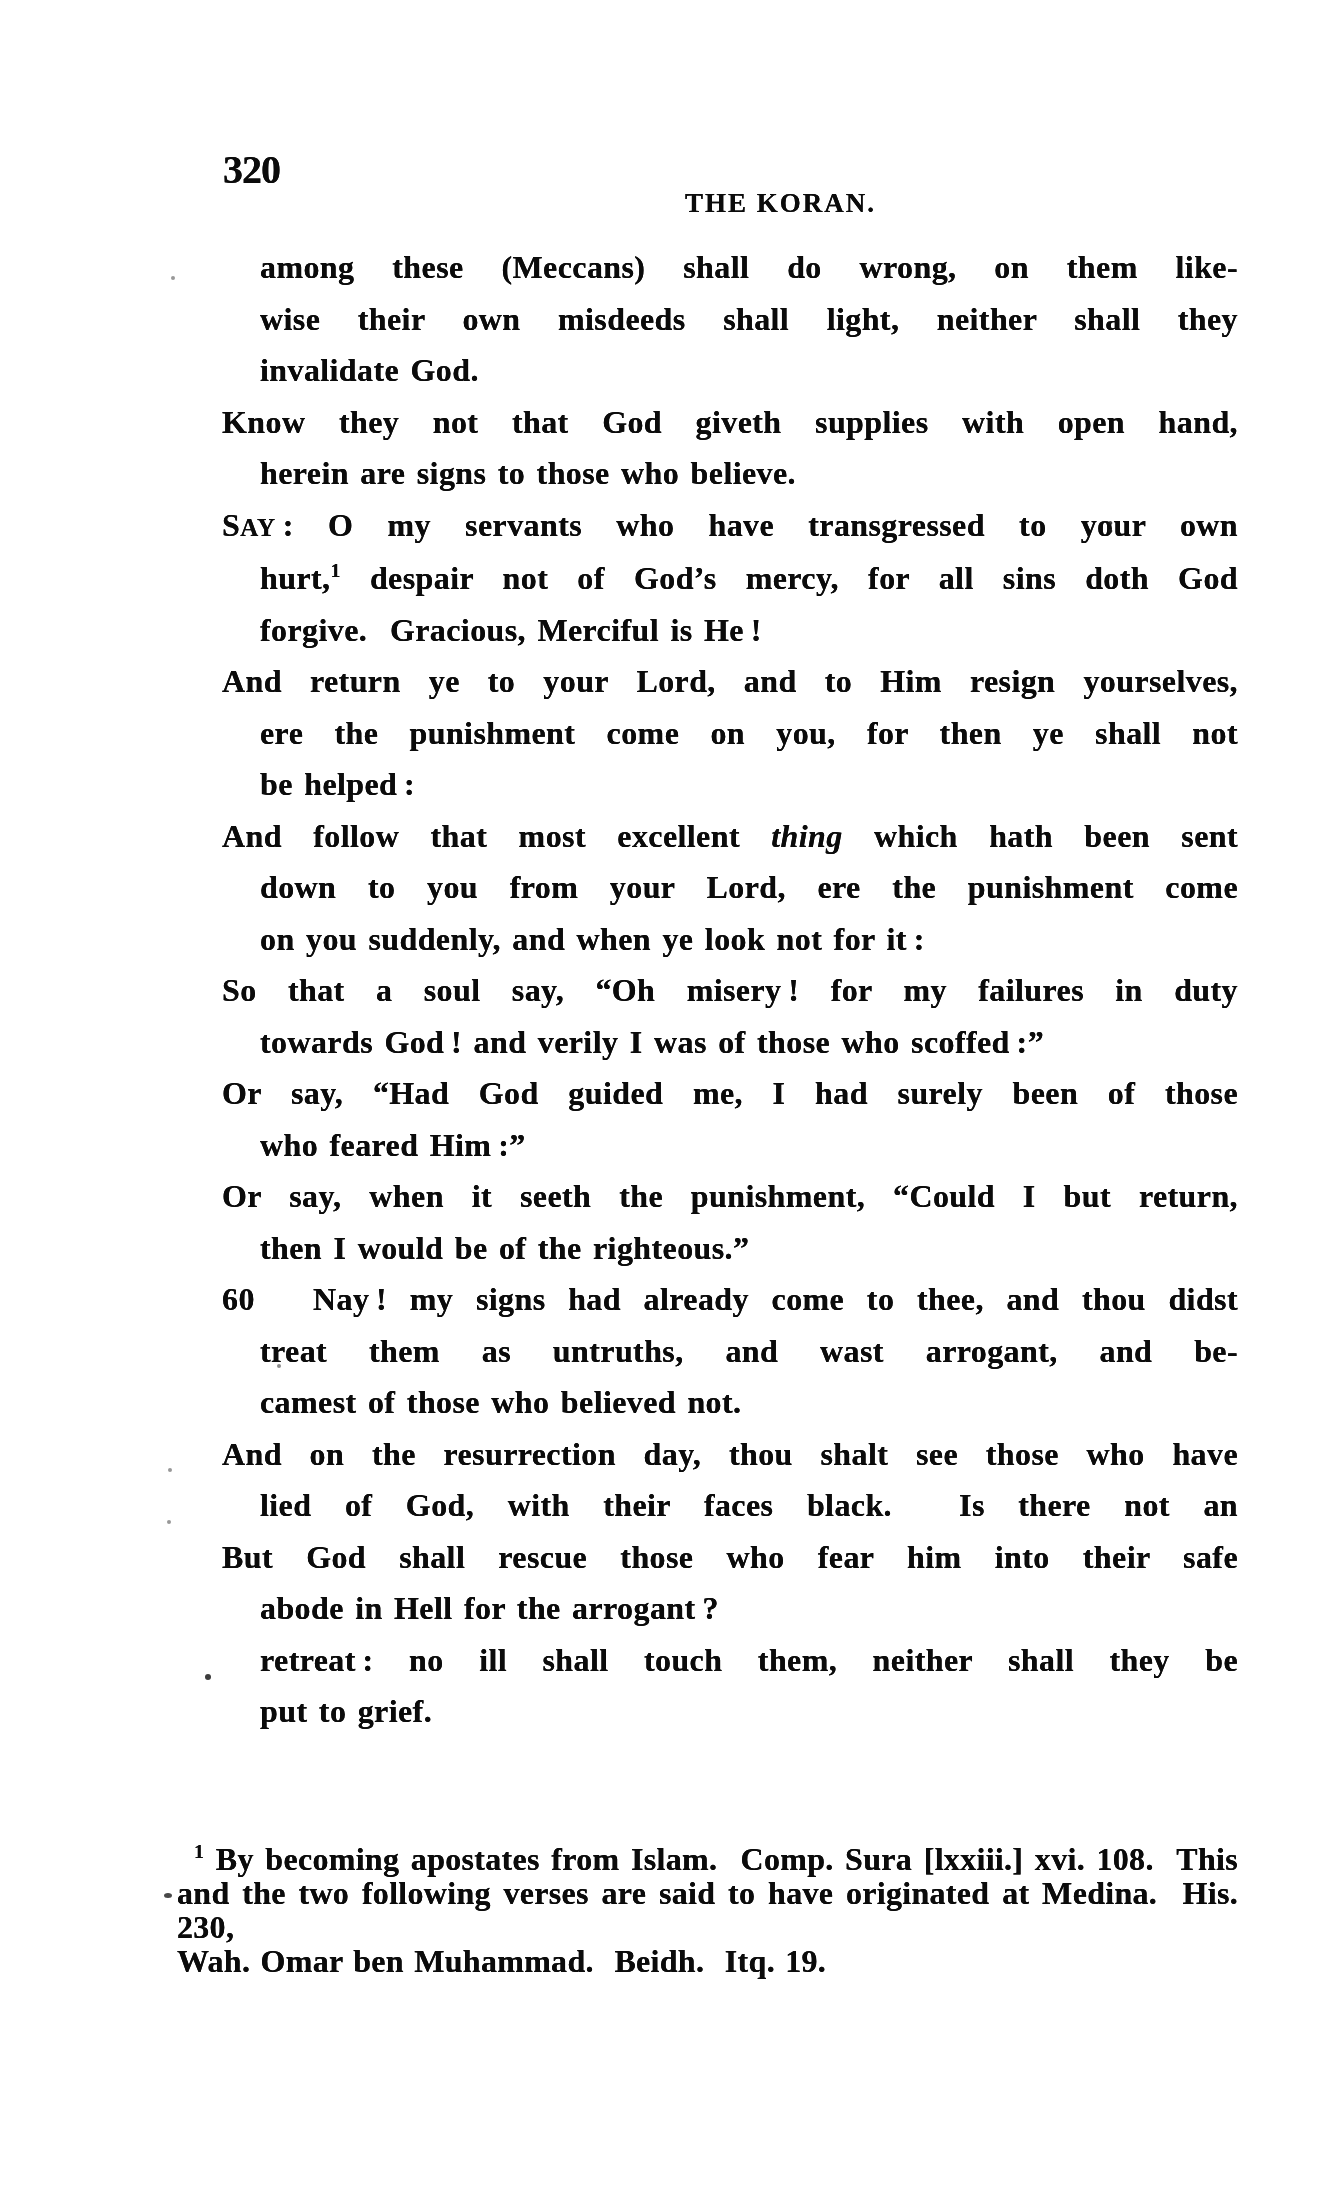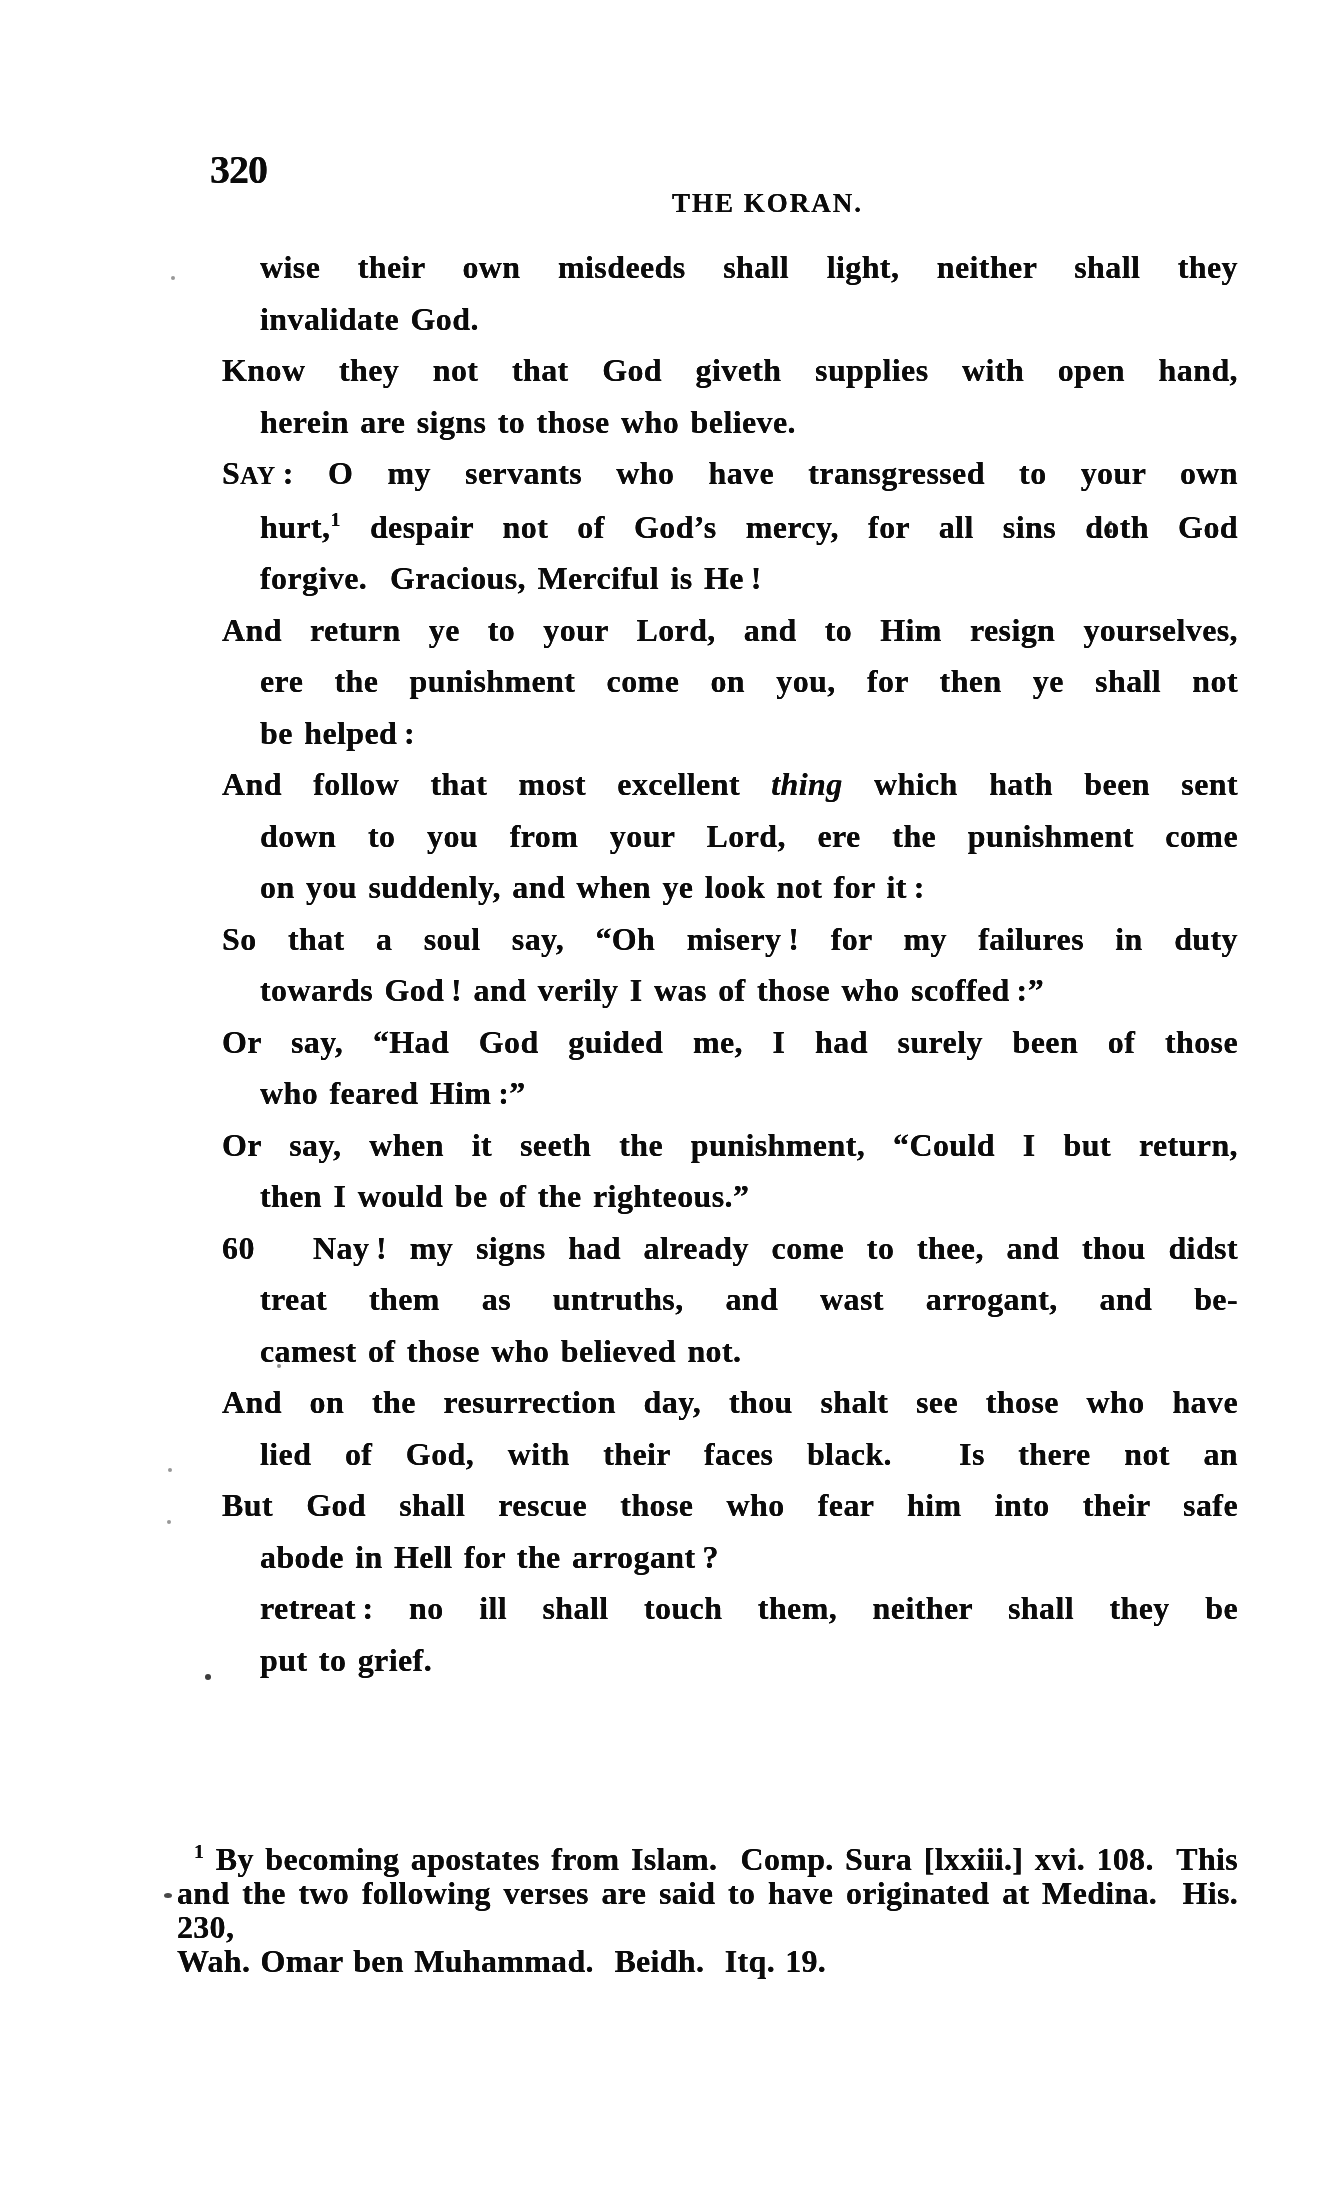--- a/index.html
+++ b/index.html
@@ -6,21 +6,21 @@
   .page {
     position:relative;
     width:1328px; height:2191px;
     background:#ffffff;
     margin:0 auto;
     overflow:hidden;
     color:#0b0b0b;
     font-family:"Liberation Serif", serif;
   }
   
-  .running-header { position:absolute; left:0; top:150px; width:1216px; height:46px; }
+  .running-header { position:absolute; left:13px; top:150px; width:1216px; height:46px; }
   .page-num {
     position:absolute; left:210px; top:0;
     font-size:40px; font-weight:bold; line-height:40px; letter-spacing:-1px;
     text-shadow:0 0 0.6px currentColor;
   }
   .running-title {
     position:absolute; left:672px; top:6px;
     font-size:27px; font-weight:bold; line-height:30px; letter-spacing:2px;
     text-shadow:0 0 0.6px currentColor;
     margin-top:32px;
@@ -57,20 +57,21 @@
 </style>
 </head>
 <body>
 
 <div class="page">
   <div class="running-header">
     <span class="page-num">320</span>
     <span class="running-title">THE KORAN.</span>
   </div>
   <div class="text-block" id="body-text">
+      <div class="line cont j"><span>among these (Meccans) shall do wrong, on them like-</span></div>
       <div class="line cont j"><span>wise their own misdeeds shall light, neither shall they</span></div>
       <div class="line cont"><span>invalidate God.</span></div>
       <div class="line j"><span>Know they not that God giveth supplies with open hand,</span></div>
       <div class="line cont"><span>herein are signs to those who believe.</span></div>
       <div class="line j"><span>S</span><span class="sc">AY</span><span> : O my servants who have transgressed to your own</span></div>
       <div class="line cont j"><span>hurt,</span><span class="sup">1</span><span> despair not of God’s mercy, for all sins doth God</span></div>
       <div class="line cont"><span>forgive.&nbsp; Gracious, Merciful is He !</span></div>
       <div class="line j"><span>And return ye to your Lord, and to Him resign yourselves,</span></div>
       <div class="line cont j"><span>ere the punishment come on you, for then ye shall not</span></div>
       <div class="line cont"><span>be helped :</span></div>

